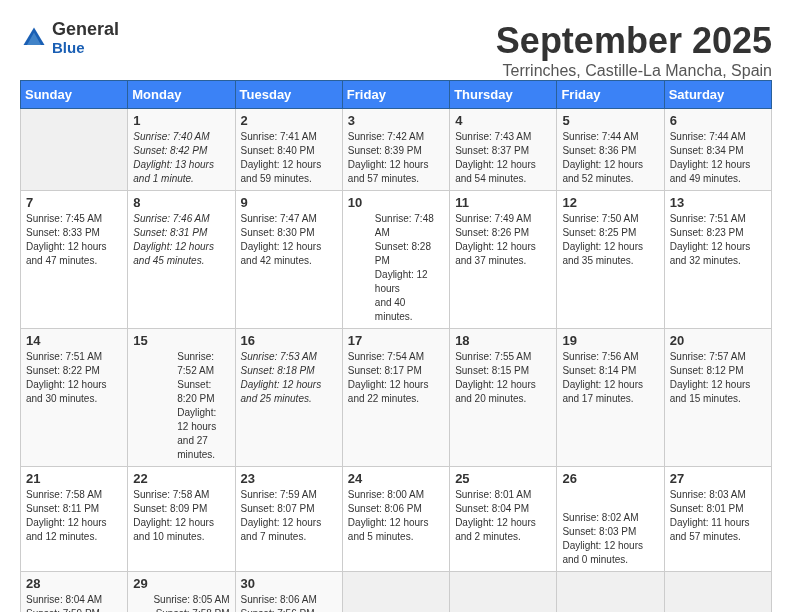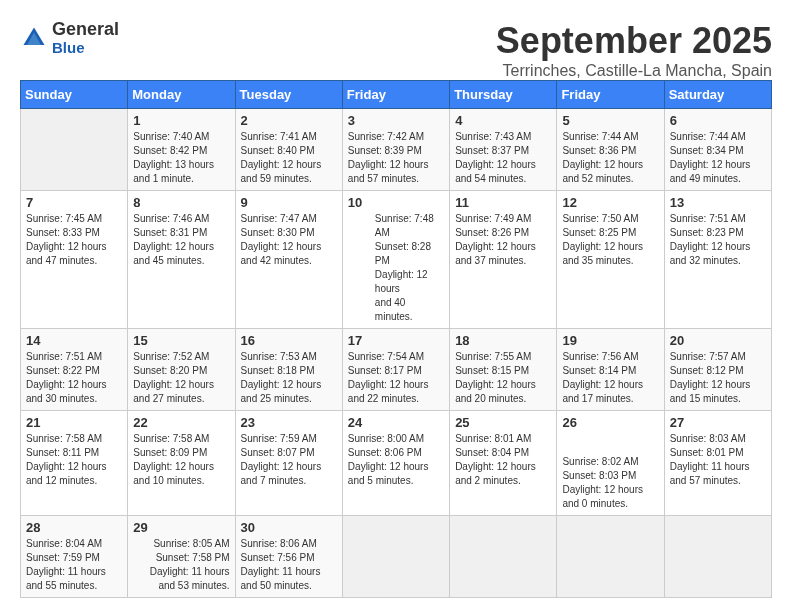--- a/index.html
+++ b/index.html
@@ -126,21 +126,21 @@
         <th>Thursday</th>
         <th>Friday</th>
         <th>Saturday</th>
       </tr>
   </thead>
   <tbody id="calendar-body">
   <tr>
         <td class="empty-cell"></td>
         <td>
           <span class="day-number">1</span>
-          <div class="day-info" style="white-space: pre-line;">Sunrise: 7:40 AM
+          <div class="day-info" style="white-space: pre-line; font-style: italic;">Sunrise: 7:40 AM
 Sunset: 8:42 PM
 Daylight: 13 hours
 and 1 minute.</div>
         </td>
         <td>
           <span class="day-number">2</span>
           <div class="day-info" style="white-space: pre-line;">Sunrise: 7:41 AM
 Sunset: 8:40 PM
 Daylight: 12 hours
 and 59 minutes.</div>
@@ -177,21 +177,21 @@
       <tr>
         <td>
           <span class="day-number">7</span>
           <div class="day-info" style="white-space: pre-line;">Sunrise: 7:45 AM
 Sunset: 8:33 PM
 Daylight: 12 hours
 and 47 minutes.</div>
         </td>
         <td>
           <span class="day-number">8</span>
-          <div class="day-info" style="white-space: pre-line;">Sunrise: 7:46 AM
+          <div class="day-info" style="white-space: pre-line; font-style: italic;">Sunrise: 7:46 AM
 Sunset: 8:31 PM
 Daylight: 12 hours
 and 45 minutes.</div>
         </td>
         <td>
           <span class="day-number">9</span>
           <div class="day-info" style="white-space: pre-line;">Sunrise: 7:47 AM
 Sunset: 8:30 PM
 Daylight: 12 hours
 and 42 minutes.</div>
@@ -228,28 +228,28 @@
       <tr>
         <td>
           <span class="day-number">14</span>
           <div class="day-info" style="white-space: pre-line;">Sunrise: 7:51 AM
 Sunset: 8:22 PM
 Daylight: 12 hours
 and 30 minutes.</div>
         </td>
         <td>
           <span class="day-number">15</span>
-          <div class="day-info" style="white-space: pre-line;">Sunrise: 7:52 AM
+          <div class="day-info" style="white-space: pre-line; margin-left: 44px;">Sunrise: 7:52 AM
 Sunset: 8:20 PM
 Daylight: 12 hours
 and 27 minutes.</div>
         </td>
         <td>
           <span class="day-number">16</span>
-          <div class="day-info" style="white-space: pre-line;">Sunrise: 7:53 AM
+          <div class="day-info" style="white-space: pre-line; font-style: italic;">Sunrise: 7:53 AM
 Sunset: 8:18 PM
 Daylight: 12 hours
 and 25 minutes.</div>
         </td>
         <td>
           <span class="day-number">17</span>
           <div class="day-info" style="white-space: pre-line;">Sunrise: 7:54 AM
 Sunset: 8:17 PM
 Daylight: 12 hours
 and 22 minutes.</div>

